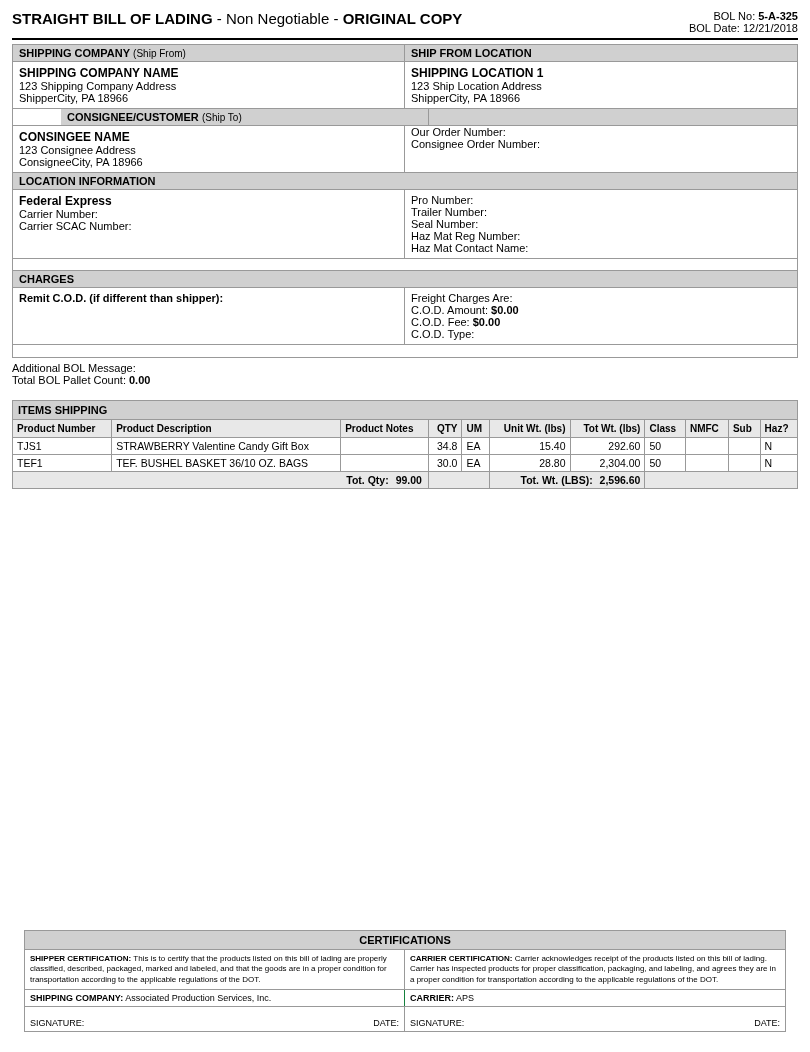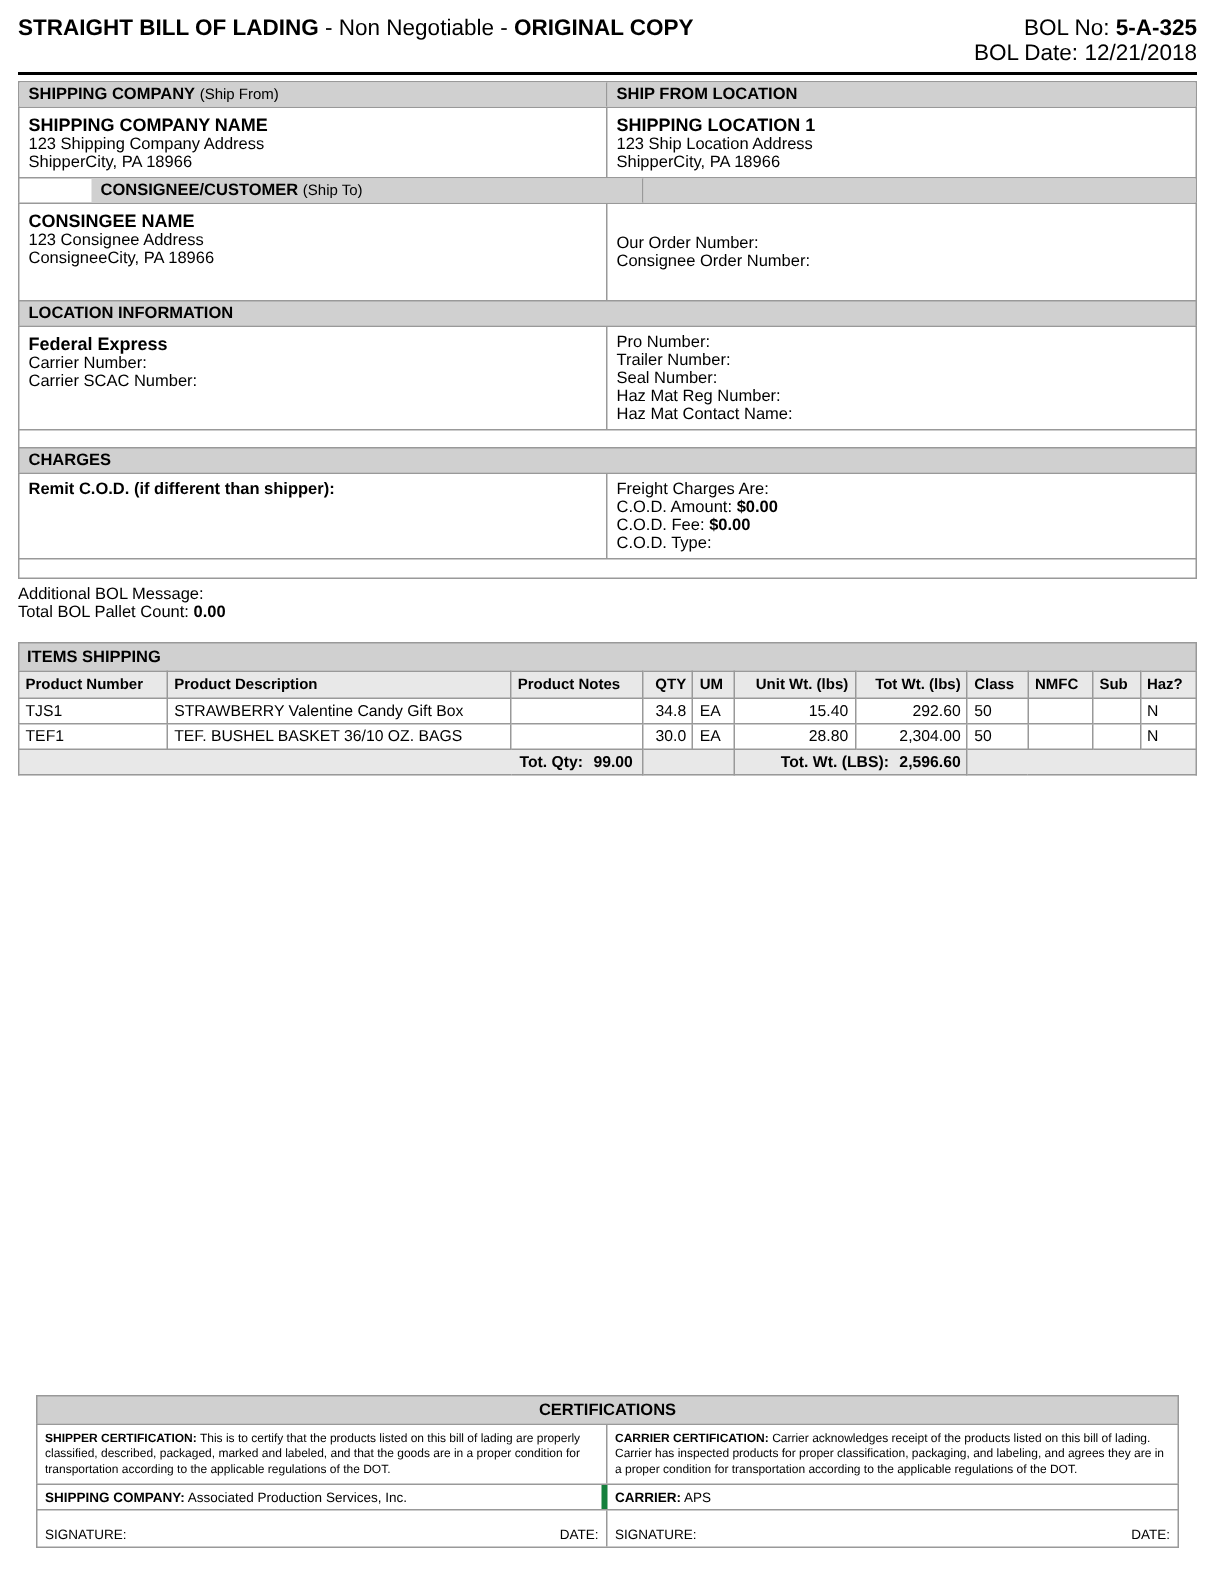--- a/index.html
+++ b/index.html
@@ -22,21 +22,21 @@
       border-bottom: 2px solid #000;
       padding-bottom: 4px;
     }
     .doc-title {
       font-size: 15px;
       font-weight: normal;
     }
     .doc-title strong { font-weight: bold; }
     .doc-bol-info {
       text-align: right;
-      font-size: 15px;
+      font-size: 11px;
     }
 
     .bold-name {
       font-weight: bold;
       font-size: 12px;
     }
 
     .address-line {
       font-size: 11px;
     }
@@ -120,21 +120,21 @@
     }
 
     .cert-info-row {
       display: flex;
       border: 1px solid #999;
       border-bottom: none;
     }
     .cert-info-row .col-left {
       width: 50%;
       padding: 3px 5px;
-      border-right: 4px solid #15803d;
+      border-right: 1px solid #15803d;
       font-size: 9px;
     }
     .cert-info-row .col-right {
       width: 50%;
       padding: 3px 5px;
       font-size: 9px;
     }
 
     .cert-sig-row {
       display: flex;
@@ -211,21 +211,21 @@
     </div>
     <div style="width:50%; padding:2px 6px; background:#d0d0d0;">
     </div>
   </div>
   <div style="display:flex; border:1px solid #999; border-bottom:none;">
     <div style="width:50%; padding:4px 6px; border-right:1px solid #999;">
       <div class="bold-name">CONSINGEE NAME</div>
       <div class="address-line">123 Consignee Address</div>
       <div class="address-line">ConsigneeCity, PA   18966</div>
     </div>
-    <div style="width:50%; padding:20px 6px;">
+    <div style="width:50%; padding:0 6px;">
       <div>Our Order Number:</div>
       <div>Consignee Order Number:</div>
     </div>
   </div>
 
   <div style="border:1px solid #999; border-bottom:none; background:#d0d0d0; padding:2px 6px;">
     <strong>LOCATION INFORMATION</strong>
   </div>
 
   <div style="display:flex; border:1px solid #999; border-bottom:none;">

